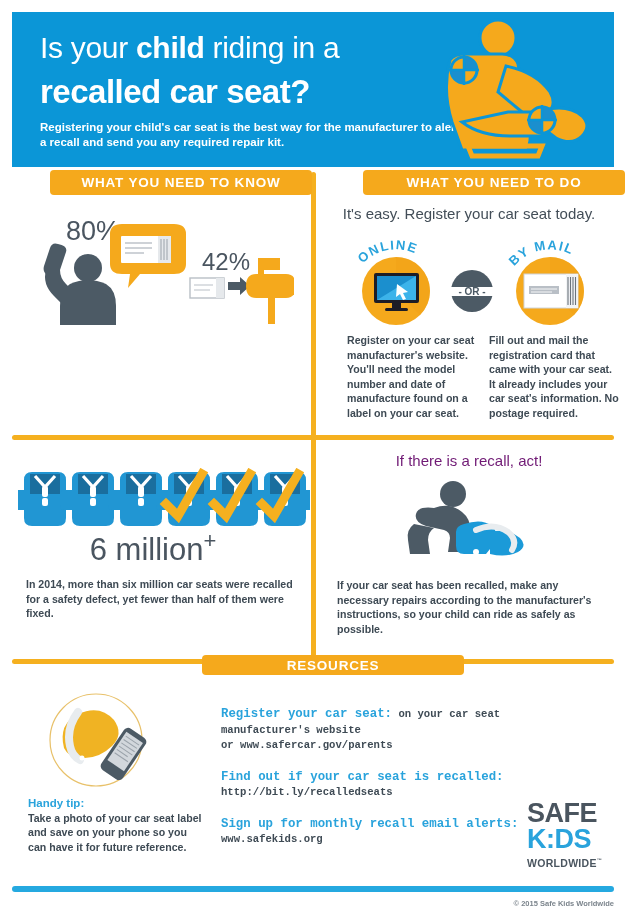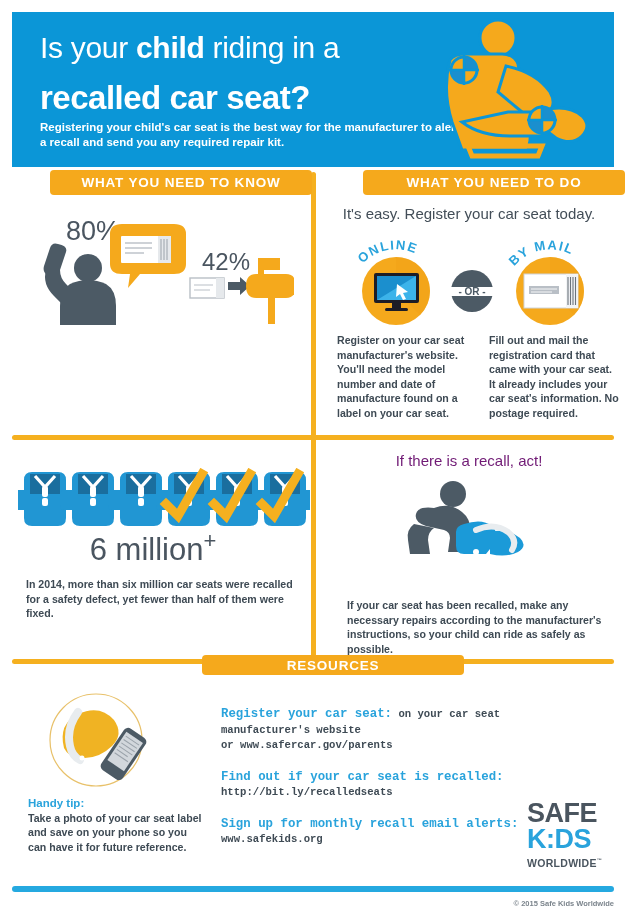--- a/index.html
+++ b/index.html
@@ -19,21 +19,21 @@
     overflow: hidden;
   }
   .header-title {
     position: absolute; left: 28px; top: 18px;
     width: 440px;
     color: #ffffff;
     font-size: 30px; line-height: 36px;
     letter-spacing: -0.3px;
   }
   .header-title .l1 { display: block; font-weight: 400; }
-  .header-title .l2 { display: block; font-weight: 700; font-size: 33px; margin-top: 14px; letter-spacing: -0.5px;}
+  .header-title .l2 { display: block; font-weight: 700; font-size: 33px; margin-top: 8px; letter-spacing: -0.5px;}
   .header-title b { font-weight: 700; }
   .header-sub {
     position: absolute; left: 28px; top: 108px;
     width: 462px;
     color: #ffffff;
     font-size: 11.5px; line-height: 15px;
     font-weight: 700;
   }
   .seat-art { position: absolute; right: 4px; top: 2px; width: 190px; height: 152px; }
 
@@ -91,38 +91,38 @@
   .know-art { position: absolute; left: 24px; top: 210px; width: 270px; height: 115px; }
   .know-text { position: absolute; left: 26px; top: 331px; width: 250px; }
 
   
   .do-lead {
     position: absolute; left: 324px; top: 205px; width: 290px;
     text-align: center;
     color: #434e58; font-size: 15px; font-weight: 400;
   }
   .do-art { position: absolute; left: 330px; top: 228px; width: 285px; height: 105px; }
-  .do-col-left  { position: absolute; left: 337px; top: 333px; width: 130px; }
+  .do-col-left  { position: absolute; left: 347px; top: 333px; width: 130px; }
   .do-col-right { position: absolute; left: 489px; top: 333px; width: 130px; }
 
   
   .seats-art { position: absolute; left: 18px; top: 468px; width: 292px; height: 60px; }
   .million {
     position: absolute; left: 0px; top: 528px; width: 306px;
     text-align: center; font-size: 31px; color: #4a5560; font-weight: 400;
   }
   .million-text { position: absolute; left: 26px; top: 577px; width: 268px; }
 
   
   .recall-lead {
     position: absolute; left: 324px; top: 452px; width: 290px;
     text-align: center; color: #701a75; font-size: 15px; font-weight: 400;
   }
   .recall-art { position: absolute; left: 398px; top: 480px; width: 150px; height: 90px; }
-  .recall-text { position: absolute; left: 347px; top: 578px; width: 272px; margin-top: 20px; }
+  .recall-text { position: absolute; left: 337px; top: 578px; width: 272px; }
 
   
   .tip-art { position: absolute; left: 34px; top: 690px; width: 135px; height: 105px; }
   .tip-block { position: absolute; left: 28px; top: 796px; width: 180px; }
   .tip-head { color: #29a3dc; font-size: 11.5px; font-weight: 700; line-height: 15px; }
   .tip-body { color: #3e4a54; font-size: 10.6px; font-weight: 700; line-height: 14.4px; }
 
   .res-list { position: absolute; left: 221px; top: 706px; width: 300px; }
   .res-item { margin-bottom: 17px; font-family: Liberation Mono, monospace; }
   .res-title { color: #29a3dc; font-size: 12.4px; font-weight: 700; line-height: 16px; }

